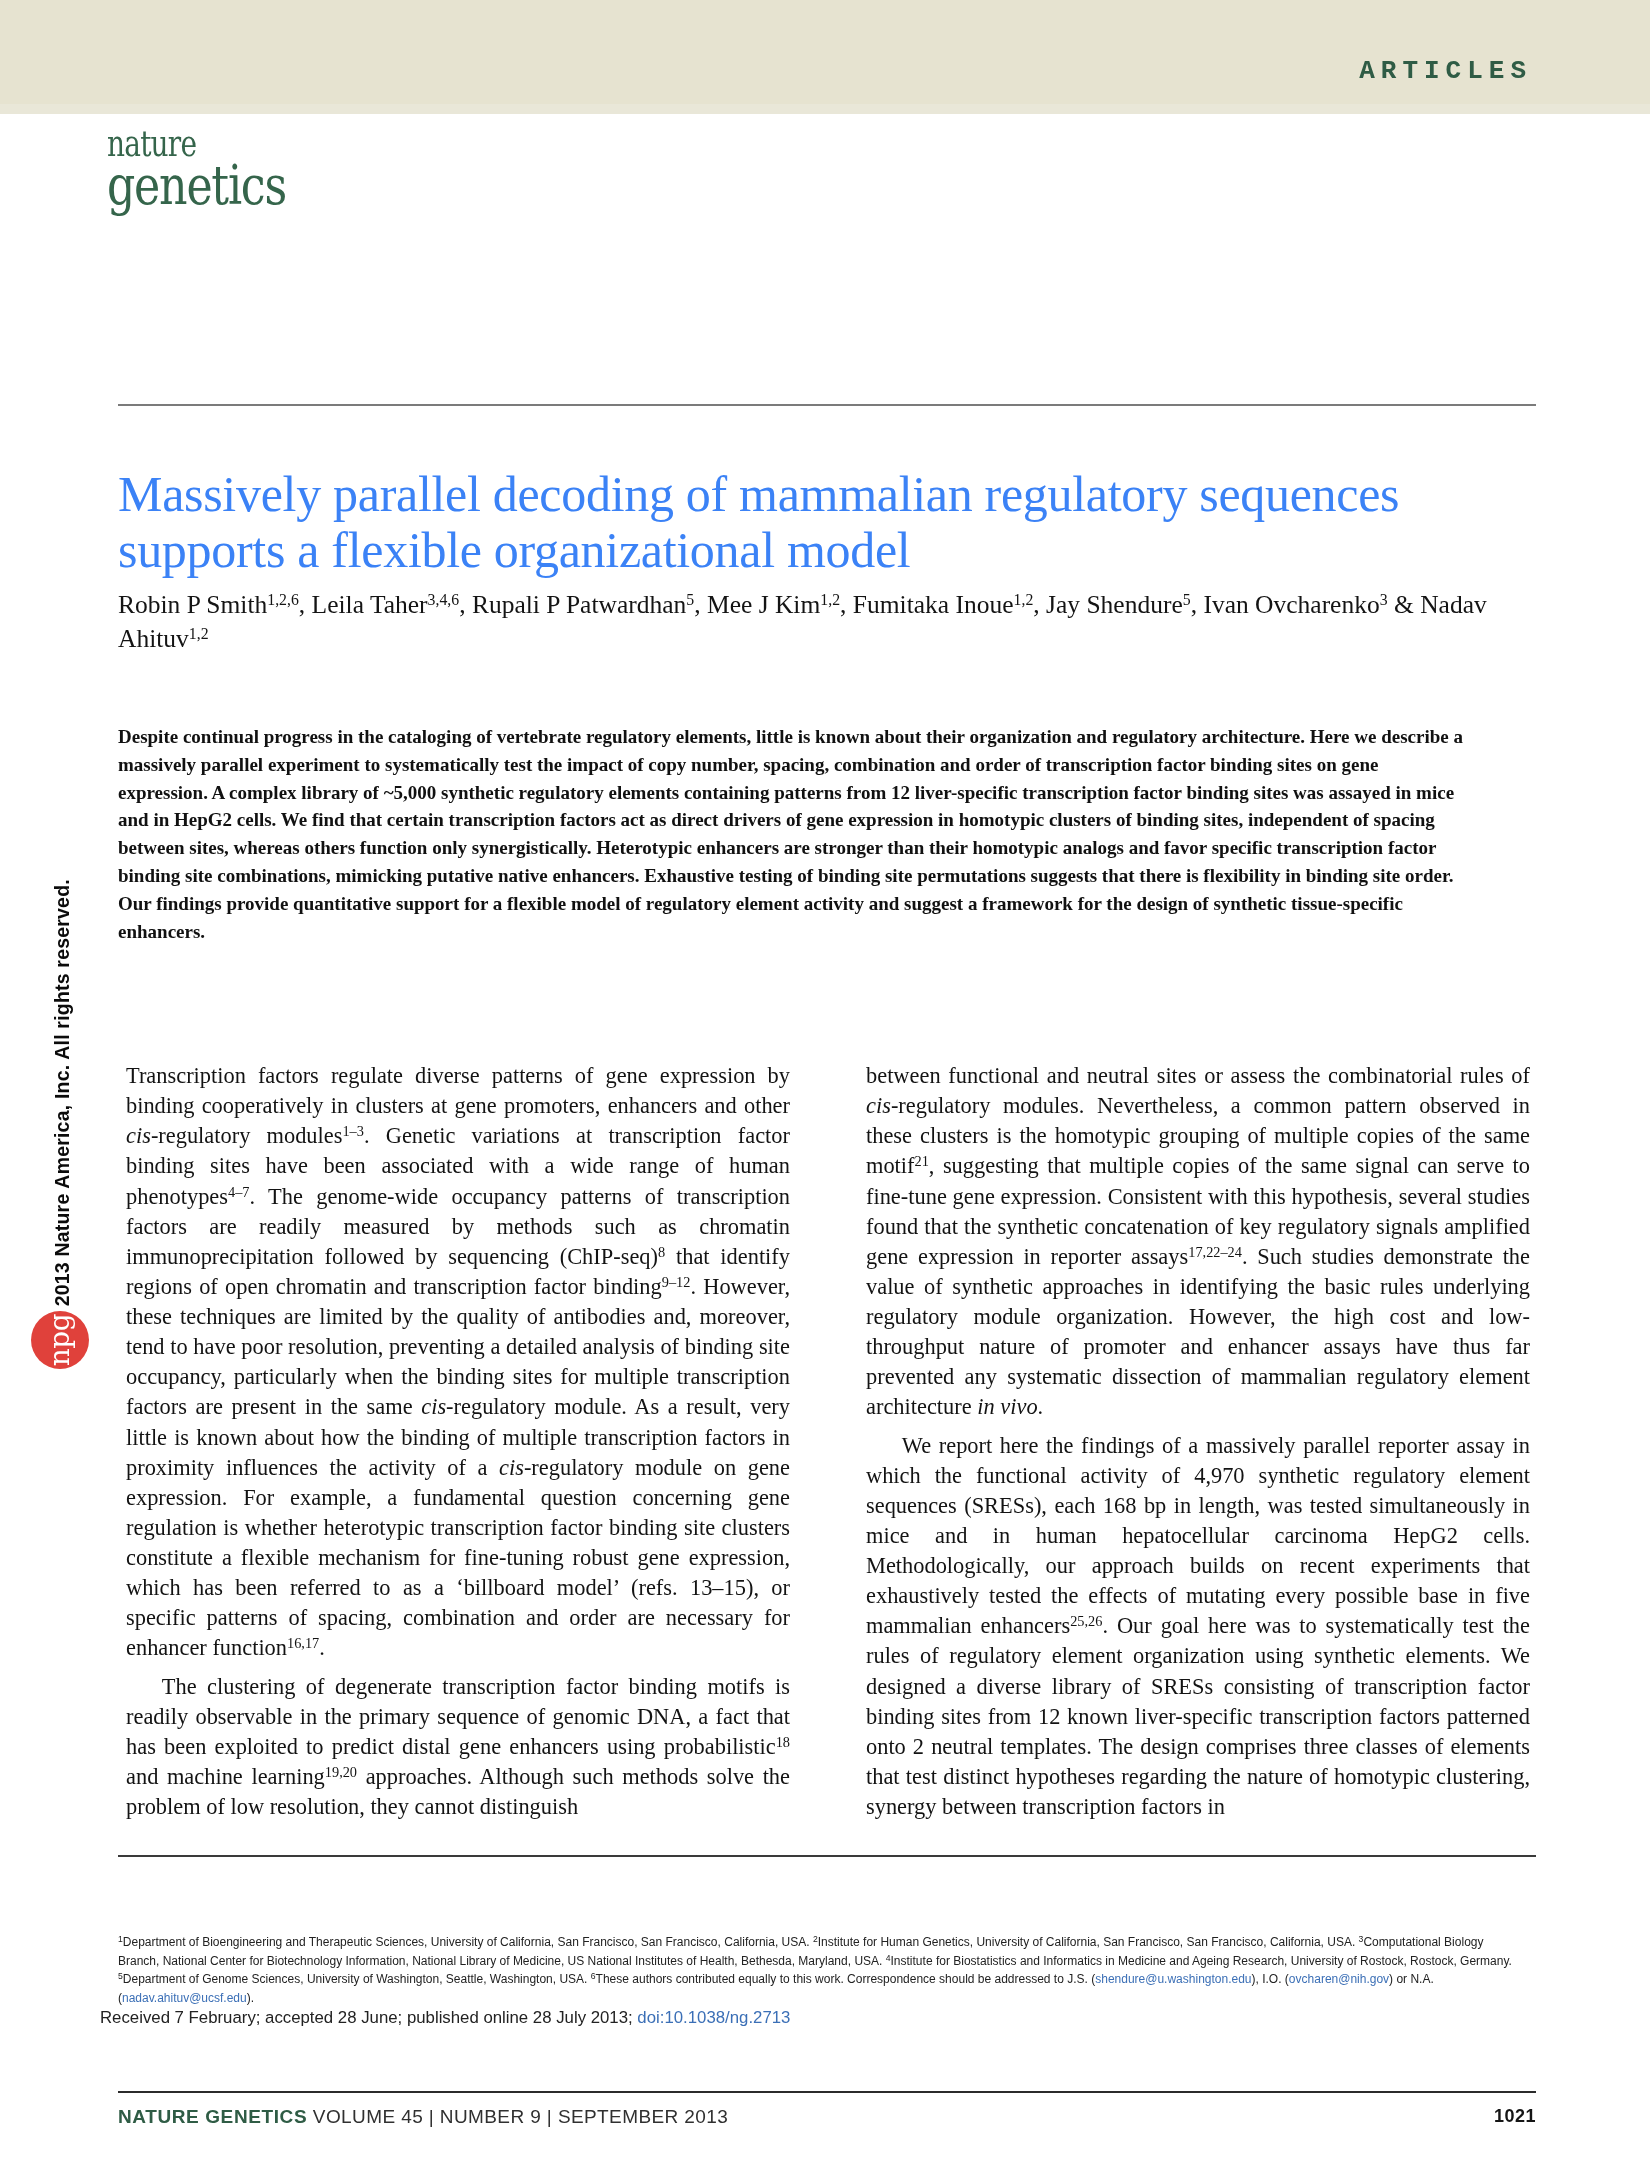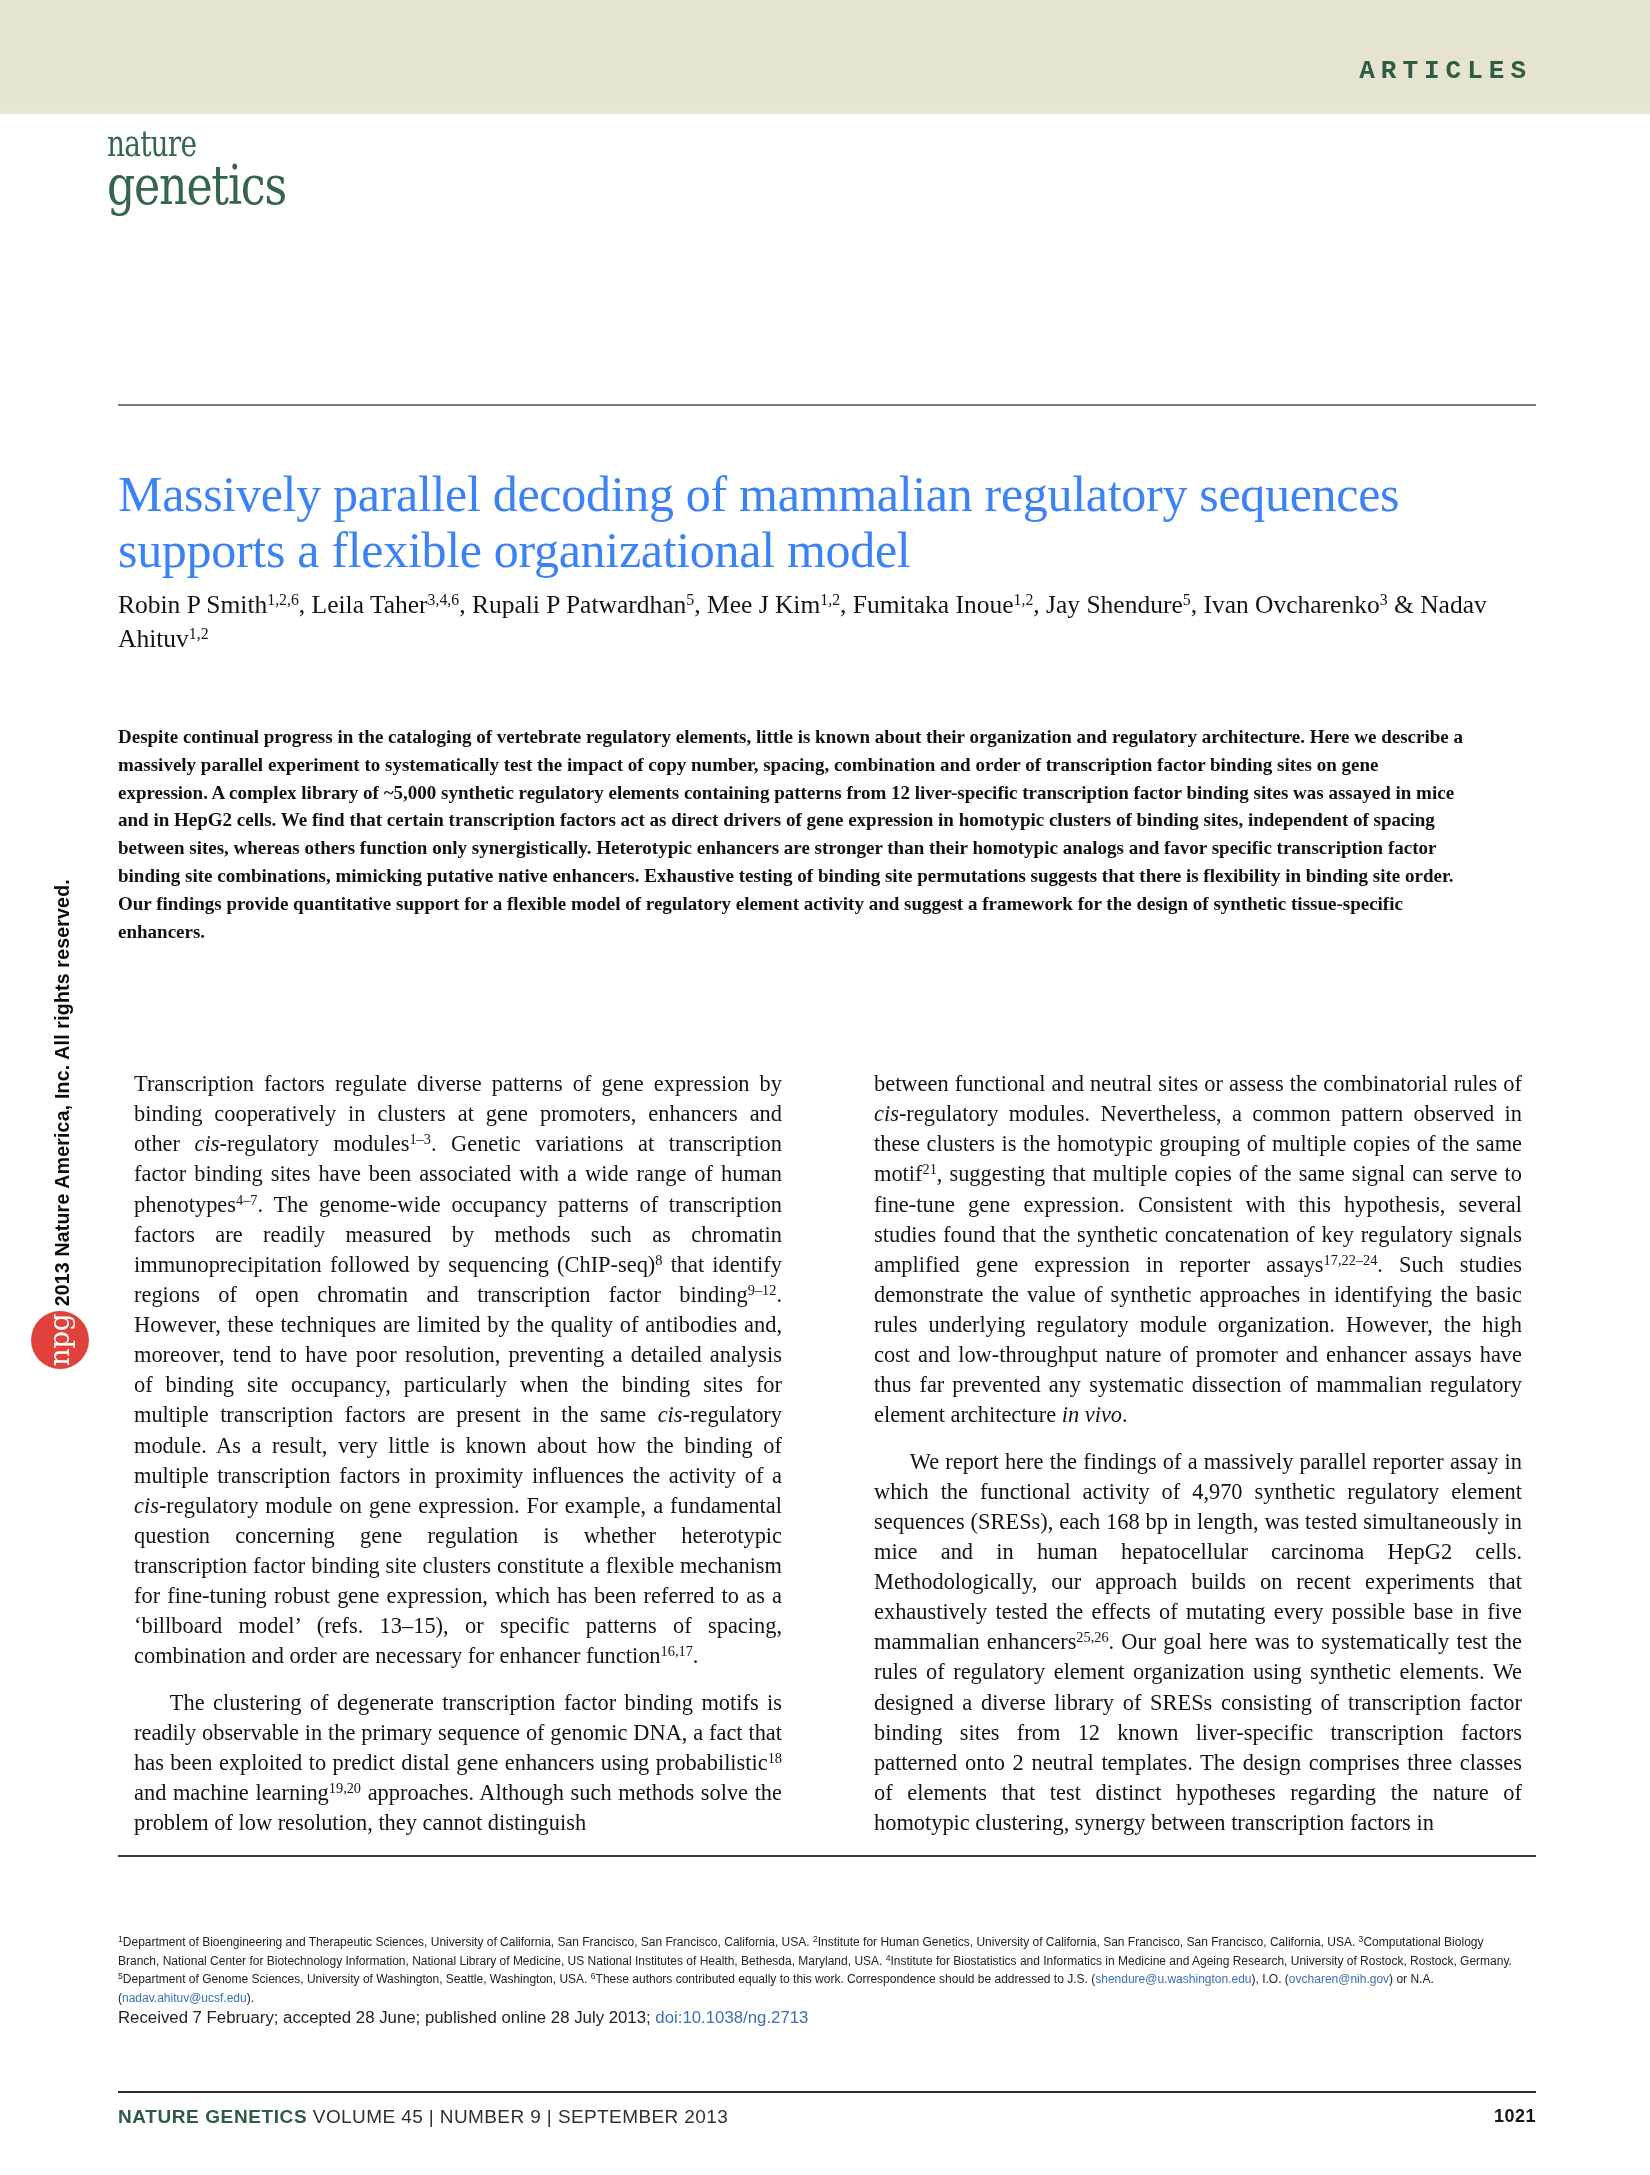--- a/index.html
+++ b/index.html
@@ -164,21 +164,21 @@
   .col {
     position: absolute;
     top: 0;
     width: 680px;
     font-family: "Liberation Serif", serif;
     font-size: 22.4px;
     line-height: 1.345;
     text-align: justify;
     color: #131313;
   }
-  .col p { margin: 16px; }
+  .col p { margin: 8px; }
   .col p + p { text-indent: 1.6em; }
   .col-left  { left: 0; }
   .col-right { left: 740px; }
   .col sup { font-size: 0.64em; vertical-align: 0.5em; }
   .col i, .abstract i, .authors i { font-style: italic; }
 
   
   .rule-aff {
     position: absolute;
     left: 118px;
@@ -198,21 +198,21 @@
     color: #222;
     text-align: left;
   }
   .affiliations sup { font-size: 0.72em; vertical-align: 0.5em; }
   .affiliations a, .received a {
     color: #3b6fb6;
     text-decoration: none;
   }
   .received {
     position: absolute;
-    left: 118px;
+    left: 100px;
     top: 2008px;
     width: 1400px;
     font-family: "Liberation Sans", sans-serif;
     font-size: 16.8px;
     color: #222;
   }
 
   
   .rule-footer {
     position: absolute;

